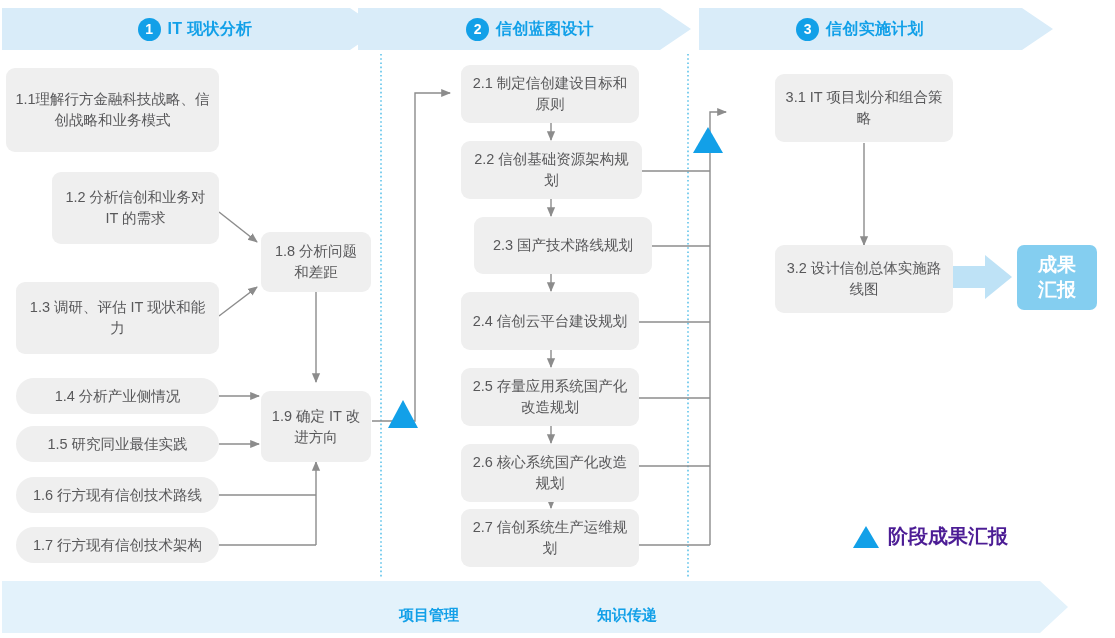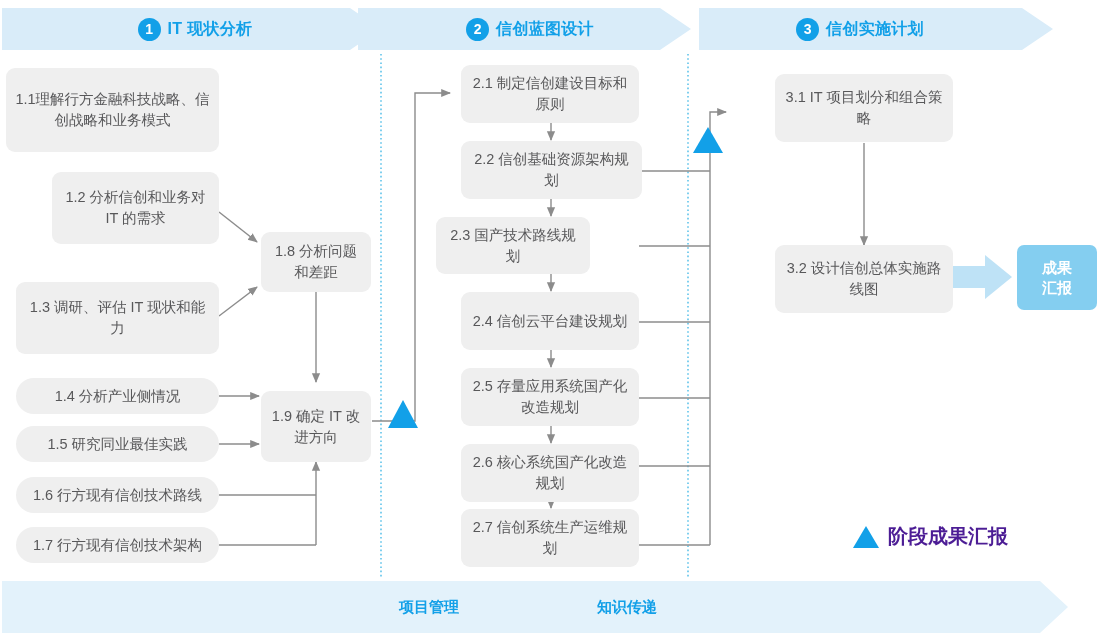--- a/index.html
+++ b/index.html
@@ -27,36 +27,36 @@
   .node{
     position:absolute;background:#efefef;border-radius:9px;
     display:flex;align-items:center;justify-content:center;text-align:center;
     font-size:14.5px;color:#58585a;line-height:1.42;padding:0 8px;
     box-sizing:border-box;z-index:4;
   }
   .node span{display:block;}
 
   .result-badge{
     position:absolute;background:#84cef0;border-radius:7px;color:#ffffff;
-    font-size:15px;font-weight:bold;line-height:1.3;text-align:center;
+    font-size:19px;font-weight:bold;line-height:1.3;text-align:center;
     display:flex;align-items:center;justify-content:center;z-index:4;
   }
 
   
   .legend{position:absolute;display:flex;align-items:center;gap:9px;z-index:6;}
   .legend-tri{
     width:0;height:0;border-left:13px solid transparent;border-right:13px solid transparent;
     border-bottom:22px solid #12a0e8;
   }
   .legend-text{font-size:20px;font-weight:bold;color:#4c1d95;}
 
   
   .band-label{
     position:absolute;color:#12a0e8;font-size:15px;font-weight:bold;
-    z-index:6;white-space:nowrap;
+    z-index:6;white-space:nowrap;margin-top:8px;
   }
 </style>
 </head>
 <body>
 
 <div id="stage">
 
   <svg class="layer" viewBox="0 0 1115 638">
     <defs>
       <marker id="ah" viewBox="0 0 10 10" refX="9" refY="5" markerWidth="7" markerHeight="7" orient="auto-start-reverse">
@@ -167,21 +167,21 @@
   <div class="node" style="left:261px;top:391px;width:110px;height:71px;">
     <span>1.9 确定 IT 改进方向</span>
   </div>
 
   <div class="node" style="left:461px;top:65px;width:178px;height:58px;">
     <span>2.1 制定信创建设目标和原则</span>
   </div>
   <div class="node" style="left:461px;top:141px;width:181px;height:58px;">
     <span>2.2 信创基础资源架构规划</span>
   </div>
-  <div class="node" style="left:436px;top:217px;width:154px;height:57px;">
+  <div class="node" style="left:474px;top:217px;width:178px;height:57px;">
     <span>2.3 国产技术路线规划</span>
   </div>
   <div class="node" style="left:461px;top:292px;width:178px;height:58px;">
     <span>2.4 信创云平台建设规划</span>
   </div>
   <div class="node" style="left:461px;top:368px;width:178px;height:58px;">
     <span>2.5 存量应用系统国产化改造规划</span>
   </div>
   <div class="node" style="left:461px;top:444px;width:178px;height:58px;">
     <span>2.6 核心系统国产化改造规划</span>

